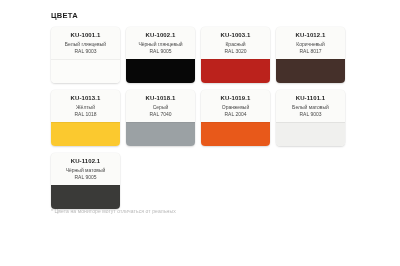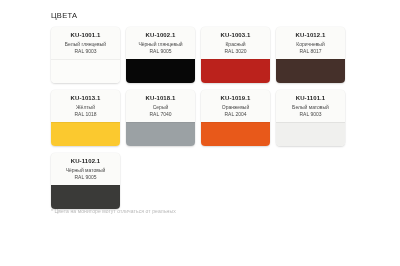--- a/index.html
+++ b/index.html
@@ -18,21 +18,21 @@
   .page {
     position: relative;
     width: 400px;
     height: 266px;
     box-sizing: border-box;
     padding: 12px 46px 0 51px;
   }
 
   .section-title {
     font-size: 7.5px;
-    font-weight: normal;
+    font-weight: bold;
     letter-spacing: 0.3px;
     color: #1d1d1d;
     text-transform: uppercase;
     margin: 0 0 7px 0;
     line-height: 1;
   }
 
   .swatch-grid {
     display: grid;
     grid-template-columns: repeat(4, 69px);

